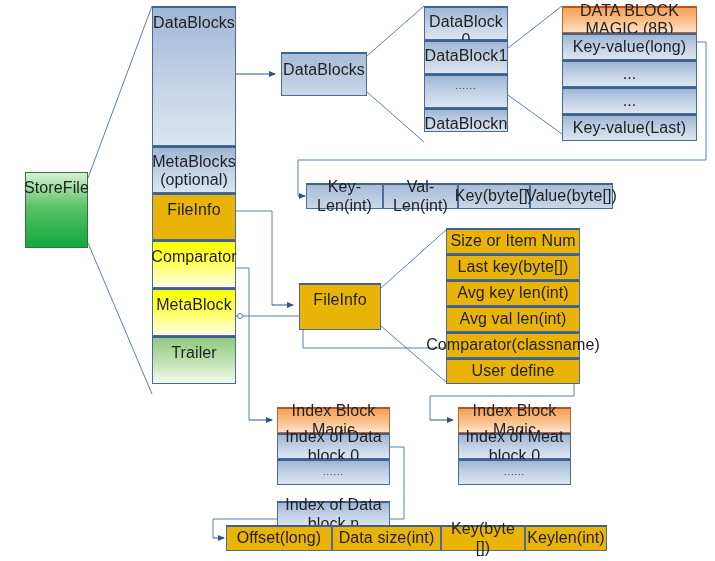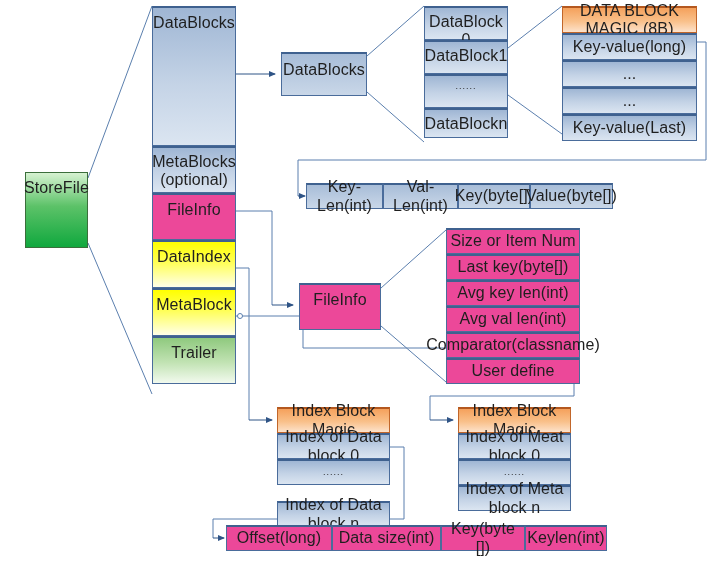--- a/index.html
+++ b/index.html
@@ -30,21 +30,21 @@
     background:linear-gradient(to bottom,#9fb6d4 0%,#c4d3e6 55%,#dbe5f1 100%);
     border:1px solid #4a6c9b;
     border-top:2px solid #3f618f;
   }
   .blue-plain{
     background:linear-gradient(to bottom,#a8bdd8 0%,#c9d7e8 100%);
     border:1px solid #4a6c9b;
     border-top:2px solid #3f618f;
   }
   .white{
-    background:#ec4899;
+    background:#eab308;
     border:1px solid #4a6c9b;
     border-top:2px solid #3f618f;
   }
   .yellow{
     background:linear-gradient(to bottom,#ffff00 0%,#ffff55 45%,#ffffe8 100%);
     border:1px solid #4a6c9b;
     border-top:2px solid #3f618f;
   }
   .green{
     background:linear-gradient(to bottom,#8fc97e 0%,#c2e3b4 55%,#f2faee 100%);
@@ -132,21 +132,21 @@
       <span>DataBlocks</span>
     </div>
     <div class="box blue" style="height:47px;align-items:flex-start;padding-top:5px;white-space:pre-line;">
       <span>MetaBlocks
 (optional)</span>
     </div>
     <div class="box white" style="height:47px;align-items:flex-start;padding-top:6px;">
       <span>FileInfo</span>
     </div>
     <div class="box yellow" style="height:48px;align-items:flex-start;padding-top:6px;">
-      <span>DataIndex</span>
+      <span>Comparator</span>
     </div>
     <div class="box yellow" style="height:48px;align-items:flex-start;padding-top:6px;">
       <span>MetaBlock</span>
     </div>
     <div class="box green" style="height:48px;align-items:flex-start;padding-top:6px;">
       <span>Trailer</span>
     </div>
   </div>
 
   <div class="box blue-plain" style="left:281px;top:52px;width:86px;height:44px;align-items:flex-start;padding-top:7px;">
@@ -156,21 +156,21 @@
   <div class="stack" style="left:424px;top:6px;width:84px;">
     <div class="box blue" style="height:34px;align-items:flex-start;padding-top:5px;">
       <span>DataBlock 0</span>
     </div>
     <div class="box blue" style="height:34px;align-items:flex-start;padding-top:5px;">
       <span>DataBlock1</span>
     </div>
     <div class="box blue" style="height:34px;align-items:flex-start;padding-top:5px;font-size:9px;letter-spacing:1px;">
       <span>......</span>
     </div>
-    <div class="box blue" style="height:30px;align-items:flex-start;padding-top:5px;justify-content:center;">
+    <div class="box blue" style="height:24px;align-items:flex-start;padding-top:5px;justify-content:center;">
       <span>DataBlockn</span>
     </div>
   </div>
 
   <div class="stack" style="left:562px;top:6px;width:135px;">
     <div class="box orange" style="height:27px;">
       <span>DATA BLOCK MAGIC (8B)</span>
     </div>
     <div class="box blue" style="height:27px;">
       <span>Key-value(long)</span>
@@ -244,23 +244,20 @@
   <div class="stack" style="left:458px;top:407px;width:113px;">
     <div class="box orange" style="height:26px;">
       <span>Index Block Magic</span>
     </div>
     <div class="box blue" style="height:26px;">
       <span>Index of Meat block 0</span>
     </div>
     <div class="box blue" style="height:26px;font-size:9px;letter-spacing:1px;">
       <span>......</span>
     </div>
-    <div class="box blue" style="height:26px;">
-      <span>Index of Meta block n</span>
-    </div>
   </div>
 
   <div class="rowstrip" style="left:226px;top:525px;height:26px;">
     <div class="box white" style="width:106px;">
       <span>Offset(long)</span>
     </div>
     <div class="box white" style="width:109px;">
       <span>Data size(int)</span>
     </div>
     <div class="box white" style="width:84px;">

